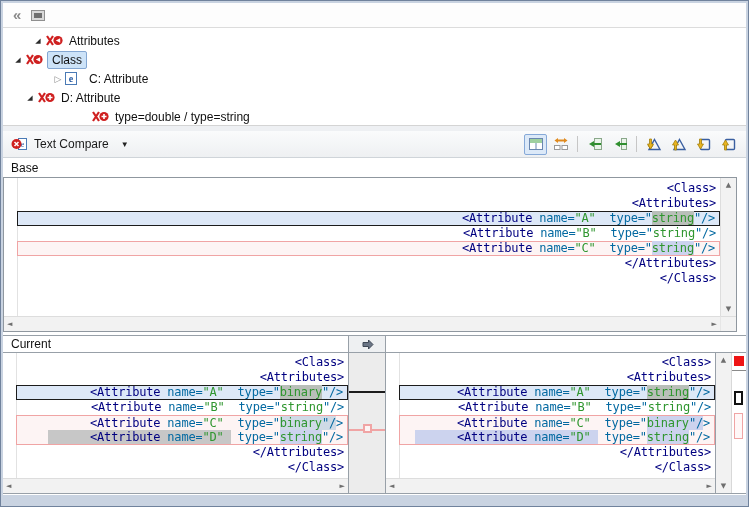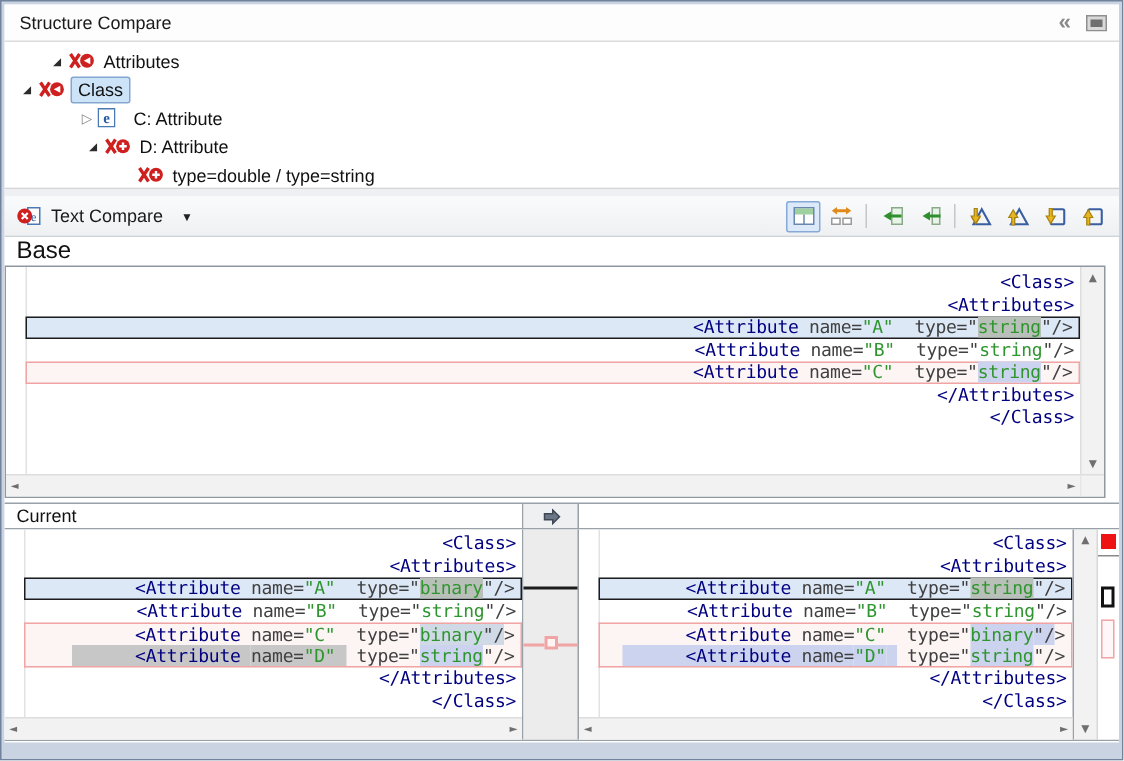--- a/index.html
+++ b/index.html
@@ -28,32 +28,32 @@
   .tc-header{height:27px;background:linear-gradient(#fafbfc,#eef0f2);border-bottom:1px solid #cfd4d9;display:flex;align-items:center;padding:0 6px 0 8px;}
   .tc-left{display:flex;align-items:center;flex:1;}
   .tc-title{font-size:12px;color:#1a1a1a;margin-left:6px;}
   .tc-caret{font-size:8px;color:#222;margin-left:12px;}
   .toolbar{display:flex;align-items:center;gap:2px;}
   .tbtn{width:23px;height:21px;display:flex;align-items:center;justify-content:center;border:1px solid transparent;border-radius:2px;background:transparent;padding:0;}
   .tbtn.pressed{background:#dce9f8;border-color:#86a9d8;}
   .tsep{width:1px;height:16px;background:#c6c6c6;margin:0 3px;}
 
   
-  .base-label{height:19px;display:flex;align-items:center;padding-left:8px;font-size:16px;color:#111;background:#fff;}
+  .base-label{height:19px;display:flex;align-items:center;padding-left:8px;font-size:12px;color:#111;background:#fff;}
   .base-editor{height:155px;margin:0 9px 0 0;border:1px solid #8f979f;display:flex;flex-direction:column;background:#fff;}
   .base-main{flex:1;display:flex;min-height:0;}
   .code-wrap{flex:1;position:relative;overflow:hidden;background:#fff;}
   .gutter{position:absolute;left:13px;top:0;bottom:0;width:1px;background:#e2e2e2;}
   .code-area{position:relative;padding-top:3px;height:100%;}
   .line{height:15px;line-height:15px;white-space:pre;font-family:"DejaVu Sans Mono",monospace;font-size:12px;letter-spacing:-0.2px;margin-left:13px;padding:0 4px;color:#000;text-align:right;}
   .line.sel{background:#dde8f7;border:1px solid #1c1c1c;line-height:13px;}
   .line.inc{background:#fdf4f4;border:1px solid #f0a4a4;line-height:13px;}
   .line.inc-top{background:#fdf4f4;border:1px solid #f0a4a4;border-bottom:none;line-height:14px;}
   .line.inc-bot{background:#fdf4f4;border:1px solid #f0a4a4;border-top:none;line-height:14px;}
-  .c-n{color:#000080;} .c-k{color:#404040;} .c-g{color:#2f962f;}
+  .c-n{color:#000080;} .c-k{color:#0369a1;} .c-g{color:#2f962f;}
   .h-sel{background:#b9bfb9;} .h-lav{background:#ccd3ee;} .h-blu{background:#cfdae6;} .h-gray{background:#c7c7c7;}
 
   .vscroll{width:16px;flex:0 0 16px;background:#f2f2f2;border-left:1px solid #dddddd;position:relative;}
   .hscroll{height:15px;flex:0 0 15px;background:#f2f2f2;border-top:1px solid #dddddd;position:relative;}
   .corner{width:16px;flex:0 0 16px;background:#f2f2f2;border-top:1px solid #dddddd;border-left:1px solid #e6e6e6;}
   .sarr{position:absolute;font-size:7px;color:#6f6f6f;font-family:"DejaVu Sans",sans-serif;}
   .sarr.up{top:3px;left:50%;transform:translateX(-50%);}
   .sarr.down{bottom:3px;left:50%;transform:translateX(-50%);}
   .sarr.left{left:3px;top:50%;transform:translateY(-50%);}
   .sarr.right{right:3px;top:50%;transform:translateY(-50%);}
@@ -84,21 +84,20 @@
   .mk-black{position:absolute;left:2px;top:38px;width:9px;height:14px;border:2px solid #111;background:#fff;}
   .mk-pink{position:absolute;left:2px;top:60px;width:9px;height:26px;border:1px solid #f0a4a4;background:#fff7f7;}
 </style>
 </head>
 <body>
 
 <div class="frame">
   <div class="win">
 
     <div class="sc-header">
-      <span class="sc-title">Structure Compare</span>
       <span class="sc-icons">
         <span class="chevrons">«</span>
         <svg width="14" height="12">
             <rect x="0.5" y="1.5" width="13" height="10" fill="#d9d9d9" stroke="#8f8f8f"></rect>
             <rect x="3" y="4" width="8" height="5" fill="#6f6f6f"></rect>
           </svg>
       </span>
     </div>
 
     <div class="sc-tree">
@@ -127,21 +126,21 @@
       <div class="tree-row" style="padding-left:48px">
         <span class="exp closed">▷</span>
         <span class="ticon">
           <svg width="12" height="13">
               <rect x="0.5" y="0.5" width="11" height="12" fill="#ffffff" stroke="#4a7ab5"></rect>
               <text x="6" y="10" font-size="10" font-weight="bold" fill="#2458a0" text-anchor="middle" font-family="Liberation Serif, serif">e</text>
             </svg>
         </span>
         <span class="tlabel">C: Attribute</span>
       </div>
-      <div class="tree-row" style="padding-left:52px">
+      <div class="tree-row" style="padding-left:20px">
         <span class="exp open">◢</span>
         <span class="ticon">
           <svg width="18" height="13">
               <path d="M2 2 L8 11 M8 2 L2 11" stroke="#cf2020" stroke-width="2.2"></path>
               <circle cx="13" cy="6.5" r="4.6" fill="#cf2020"></circle>
               <path d="M13 4 L13 9 M10.5 6.5 L15.5 6.5" stroke="#ffffff" stroke-width="1.6"></path>
             </svg>
         </span>
         <span class="tlabel">D: Attribute</span>
       </div>

